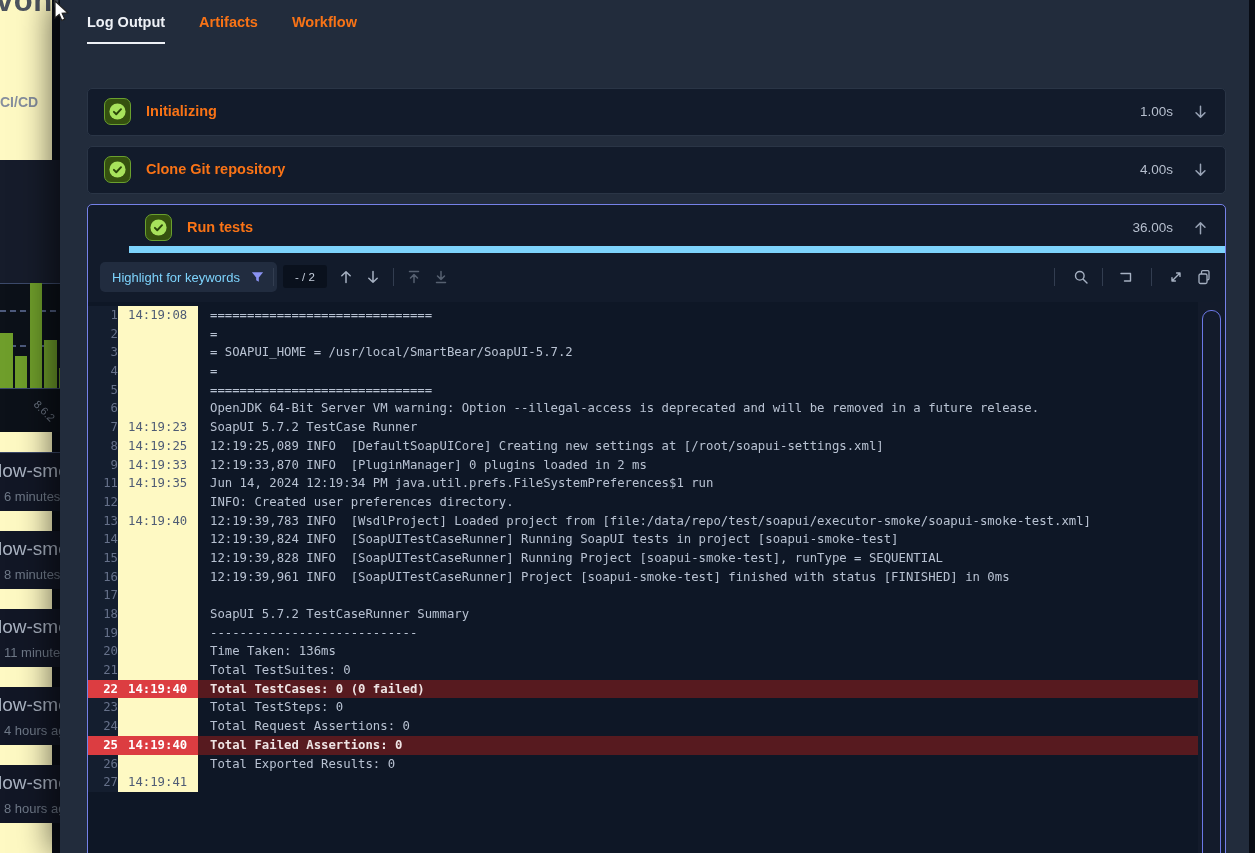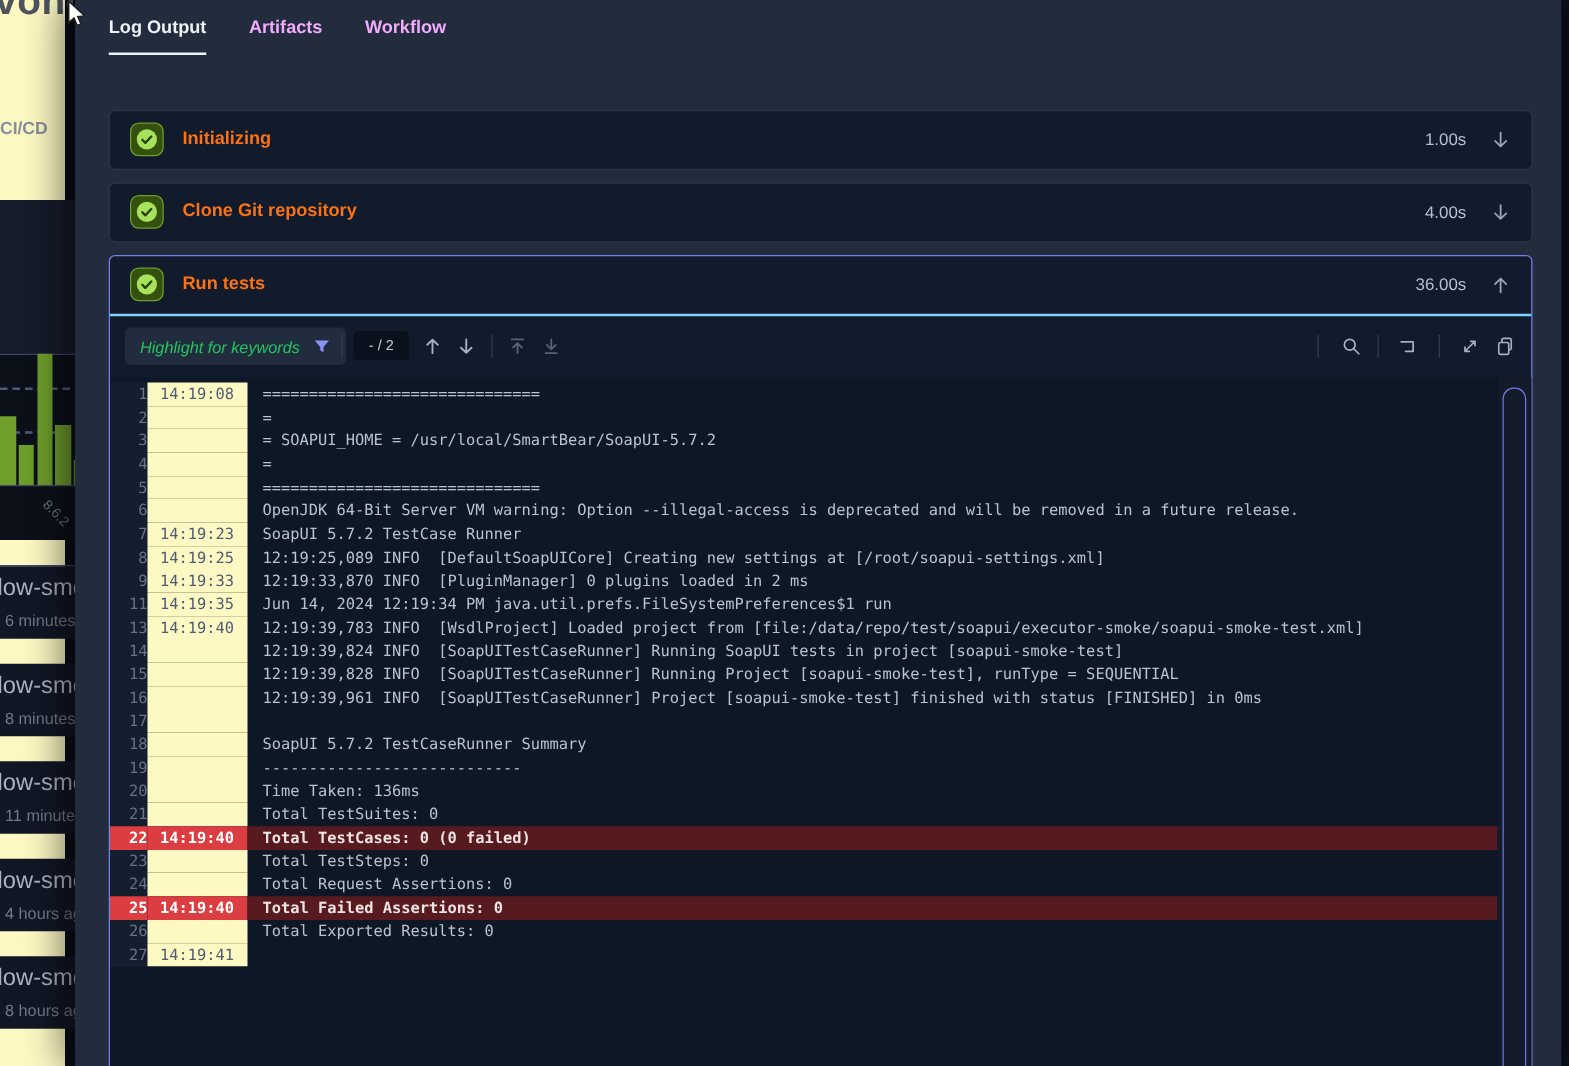--- a/index.html
+++ b/index.html
@@ -28,40 +28,40 @@
   .exec-name { color:#a9b2c1; font-size:19px; font-weight:500; white-space:nowrap; margin-left:-2px; }
   .exec-time { color:#6f7988; font-size:13px; white-space:nowrap; margin-top:7px; margin-left:4px; }
 
   .cursor { position:absolute; left:53px; top:0; z-index:60; }
 
   
   .drawer { position:absolute; left:60px; top:0; width:1189px; height:853px;
     background:#222c3c; box-shadow:-10px 0 30px rgba(0,0,0,.55);padding-left:32px; }
 
   .tabs { position:absolute; left:27px; top:14px; display:flex; gap:34px; }
-  .tab { font-size:14.5px; font-weight:600; color:#f0abfc; padding-bottom:12px; cursor:pointer; }
+  .tab { font-size:14.5px; font-weight:600; color:#f97316; padding-bottom:12px; cursor:pointer; }
   .tab.active { color:#eef1f6; font-weight:700; border-bottom:2.5px solid #eef1f6; }
 
   .stage-card { position:absolute; left:27px; width:1139px; height:48px;
     background:#121b2b; border:1px solid #2a3546; border-radius:5px; }
   .stage-head { position:relative; height:46px; }
   .check-box { position:absolute; left:16px; top:9px; width:27px; height:27px;
     background:#35510f; border:1.5px solid #6aa02e; border-radius:7px;
     display:flex; align-items:center; justify-content:center; }
   .stage-title { position:absolute; left:58px; top:14px; color:#f97316; font-size:14.5px; font-weight:600; }
   .stage-dur { position:absolute; right:52px; top:15px; color:#b6bfce; font-size:13.5px; }
   .stage-chev { position:absolute; right:16px; top:14px; color:#98a3b5; }
 
   #card-run { top:204px; height:655px; border:1px solid #7581e8; }
-  #card-run .stage-head { border-bottom:2px solid #7dd3fc; height:48px; }
+  #card-run .stage-head { border-bottom:7px solid #7dd3fc; height:48px;margin-left:41px; }
 
   .toolbar { position:relative; height:48px; }
   .kw-pill { position:absolute; left:12px; top:9px; height:30px; display:flex; align-items:center;
     padding:0 12px; background:#212c3f; border-radius:5px; cursor:text; }
-  .kw-pill span { color:#22c55e; font-size:13px;font-style:italic; }
+  .kw-pill span { color:#7dd3fc; font-size:13px; }
   .kw-pill svg { margin-left:10px; color:#8a92f2; }
   .tb-div { position:absolute; top:15px; width:1px; height:18px; background:#323d50; }
   .match-box { position:absolute; left:195px; top:12px; width:44px; height:23px; background:#0a111d;
     border-radius:3px; color:#c6cfdd; font-size:11.5px; display:flex; align-items:center; justify-content:center; }
   .tb-btn { position:absolute; top:16px; width:16px; height:16px; color:#a6b1c2; cursor:pointer; }
   .tb-btn.dim { color:#566070; }
 
   .logview { position:absolute; left:0; top:97px; right:0; bottom:0; background:#0e1726; overflow:hidden; }
   .log-rows { position:absolute; left:0; top:4px; width:1110px; }
   .log-row { display:flex; height:18.7px; align-items:center;
@@ -314,20 +314,25 @@
     <div class="ltx">12:19:33,870 INFO  [PluginManager] 0 plugins loaded in 2 ms</div>
   </div>
 
 
   <div class="log-row">
     <div class="ln">11</div>
     <div class="lts">14:19:35</div>
     <div class="ltx">Jun 14, 2024 12:19:34 PM java.util.prefs.FileSystemPreferences$1 run</div>
   </div>
 
+  <div class="log-row">
+    <div class="ln">12</div>
+    <div class="lts"></div>
+    <div class="ltx">INFO: Created user preferences directory.</div>
+  </div>
 
   <div class="log-row">
     <div class="ln">13</div>
     <div class="lts">14:19:40</div>
     <div class="ltx">12:19:39,783 INFO  [WsdlProject] Loaded project from [file:/data/repo/test/soapui/executor-smoke/soapui-smoke-test.xml]</div>
   </div>
 
   <div class="log-row">
     <div class="ln">14</div>
     <div class="lts"></div>

